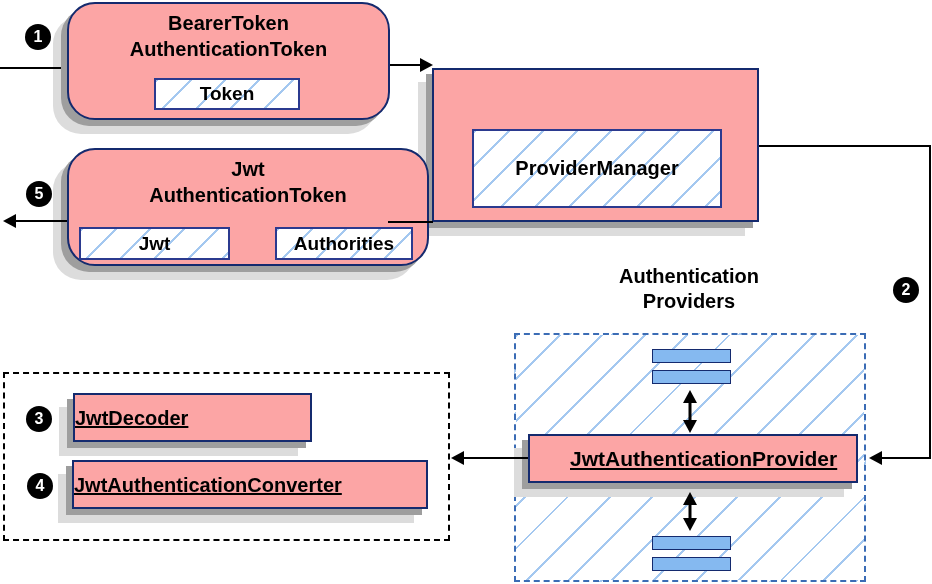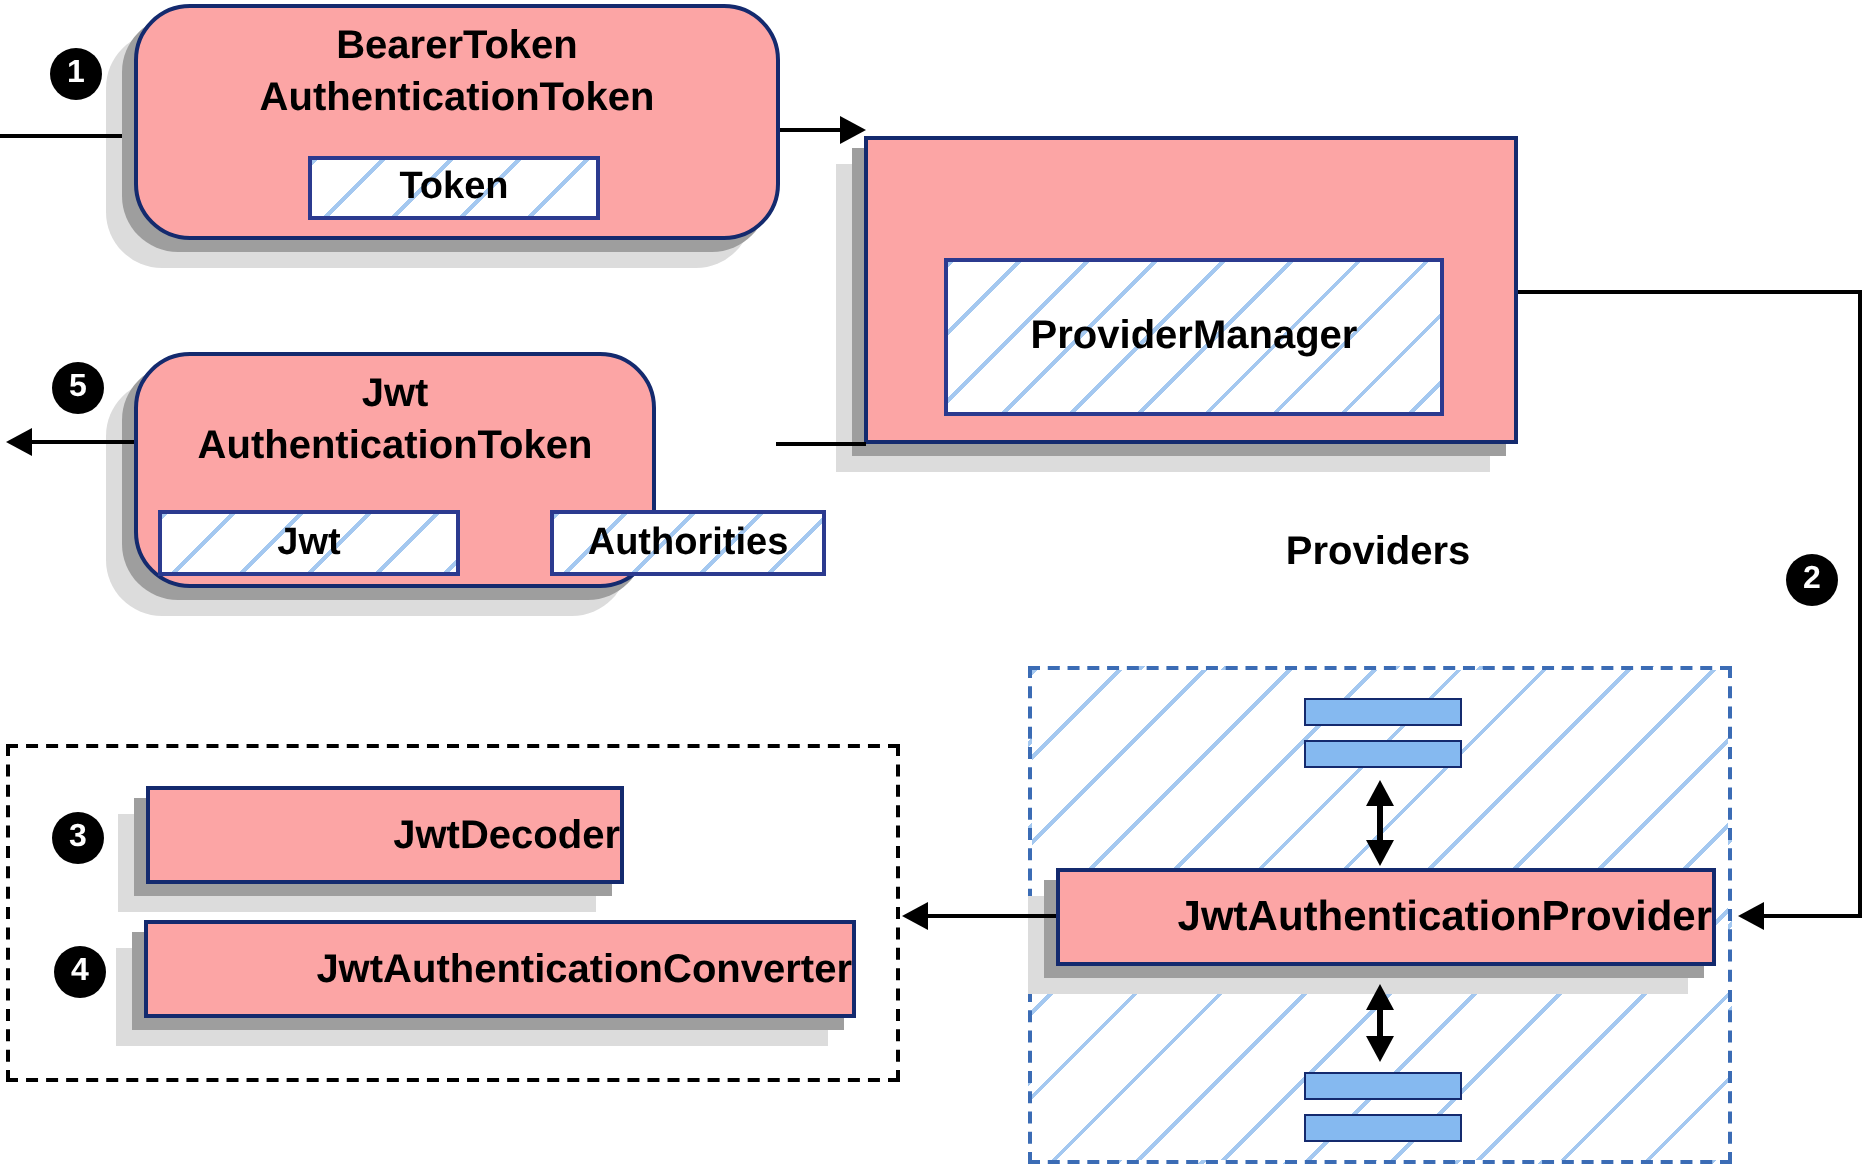--- a/index.html
+++ b/index.html
@@ -6,21 +6,21 @@
   .stage{
     position:relative;width:932px;height:584px;background:#fff;overflow:hidden;
     font-family:"Liberation Sans", sans-serif;color:#000;
   }
   .node{
     position:absolute;background:#fca5a5;border:2px solid #142a6e;box-sizing:border-box;
     box-shadow:-6px 6px 0 0 #9e9e9e,-14px 14px 0 0 #dcdcdc;
   }
   .rounded{border-radius:28px;}
   .node-title{font-weight:bold;font-size:20px;text-align:center;line-height:26px;}
-  .center-flex{display:flex;align-items:center;justify-content:flex-end;}
+  .center-flex{display:flex;align-items:center;justify-content:flex-start;text-decoration:underline;}
   .badge{
     position:absolute;background:#fff;border:2px solid #2b3a8f;box-sizing:border-box;
     font-weight:bold;font-size:19px;display:flex;align-items:center;justify-content:center;
   }
   .hatch-sm{
     background-image:repeating-linear-gradient(135deg,#a4c8f0 0,#a4c8f0 2px,transparent 2px,transparent 24px);
     background-color:#fff;
   }
   .providers-region{
     position:absolute;left:514px;top:333px;width:352px;height:249px;box-sizing:border-box;
@@ -49,20 +49,21 @@
   .z10{z-index:10;}
 </style>
 </head>
 <body>
 
 <div class="stage">
 
   <div class="providers-region"></div>
 
   <div class="flow-label">
+    <div>Authentication</div>
     <div>Providers</div>
   </div>
 
   <div class="small-bar z10" style="top:349px;"></div>
   <div class="small-bar z10" style="top:370px;"></div>
 
   <div class="small-bar z10" style="top:536px;"></div>
   <div class="small-bar z10" style="top:557px;"></div>
 
   <div class="node center-flex z20" style="left:528px;top:434px;width:330px;height:49px;">
@@ -88,21 +89,21 @@
       <span>Token</span>
     </div>
   </div>
 
   <div class="node z20" style="left:432px;top:68px;width:327px;height:154px;">
     <div class="badge hatch-sm" style="left:38px;top:59px;width:250px;height:79px;">
       <span style="font-size:20px;">ProviderManager</span>
     </div>
   </div>
 
-  <div class="node rounded z20" style="left:67px;top:176px;width:261px;height:118px;">
+  <div class="node rounded z20" style="left:67px;top:148px;width:362px;height:118px;">
     <div class="node-title" style="padding-top:6px;">
       <div>Jwt</div>
       <div>AuthenticationToken</div>
     </div>
     <div class="badge hatch-sm" style="left:10px;top:77px;width:151px;height:33px;">
       <span>Jwt</span>
     </div>
     <div class="badge hatch-sm" style="left:170px;top:77px;width:138px;height:33px;margin-left:36px;">
       <span>Authorities</span>
     </div>

